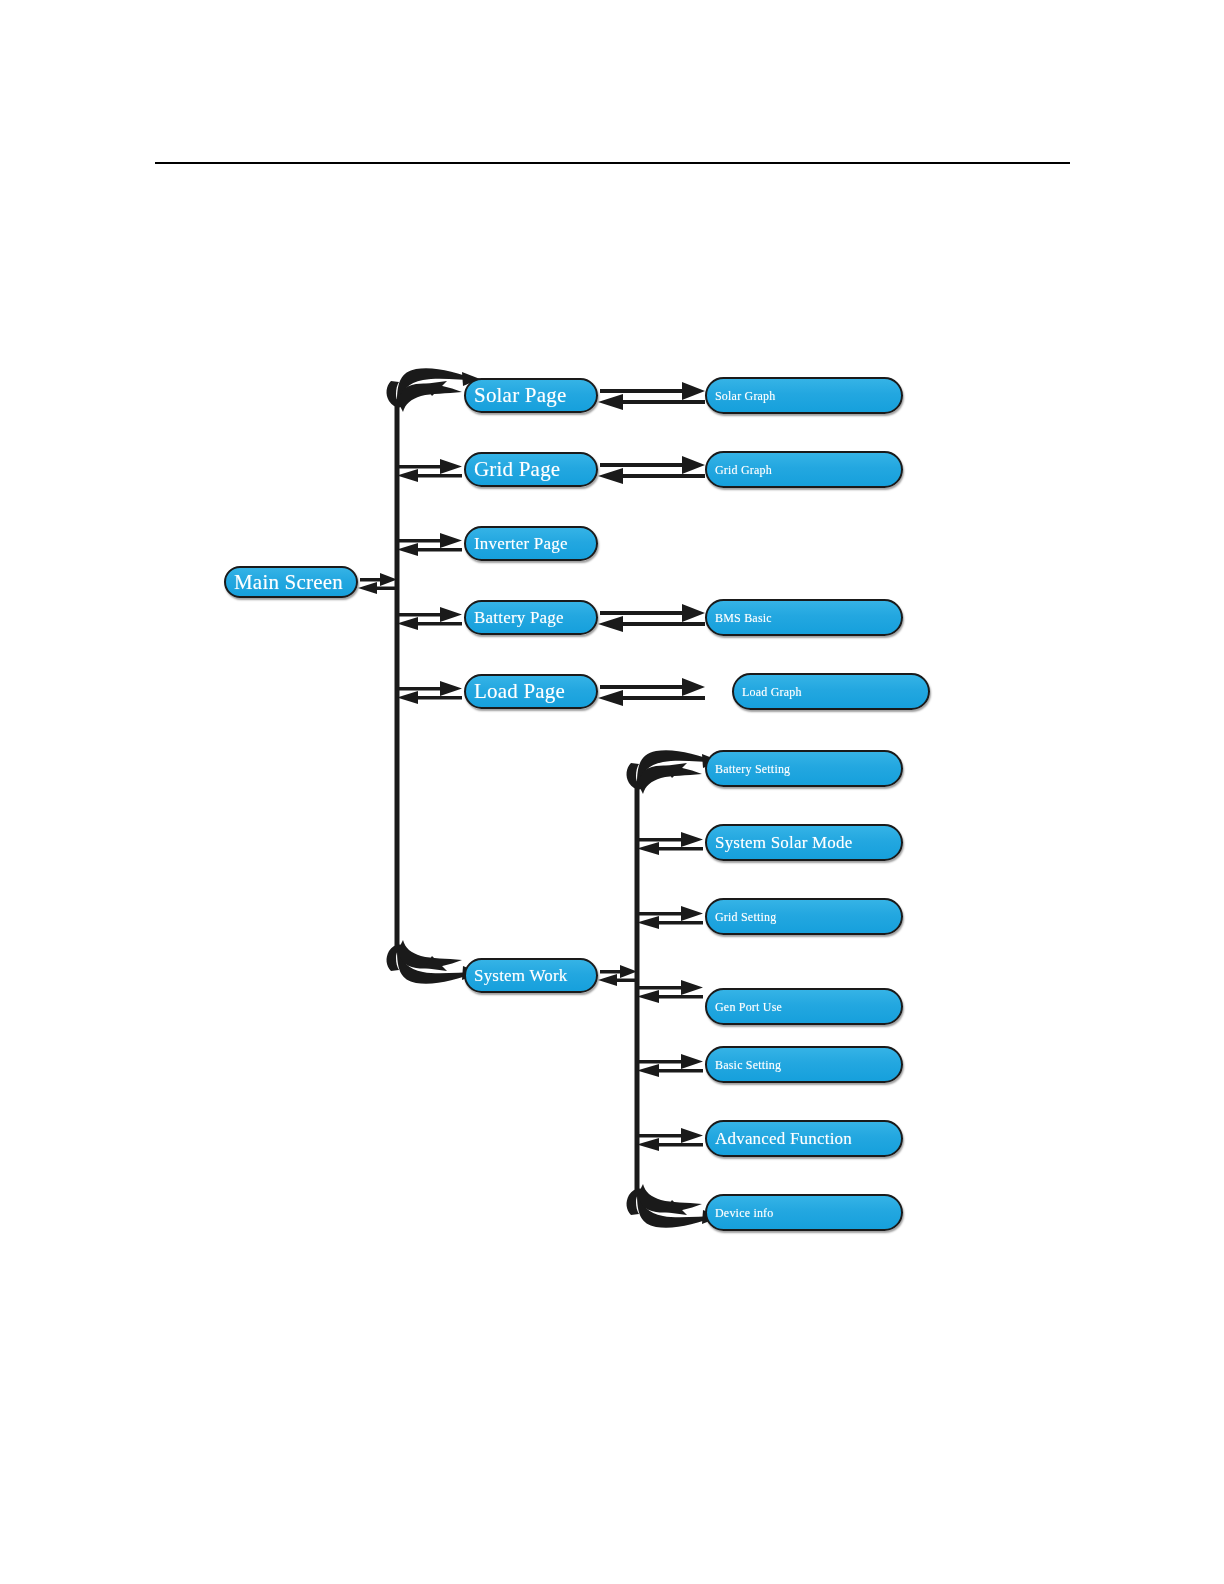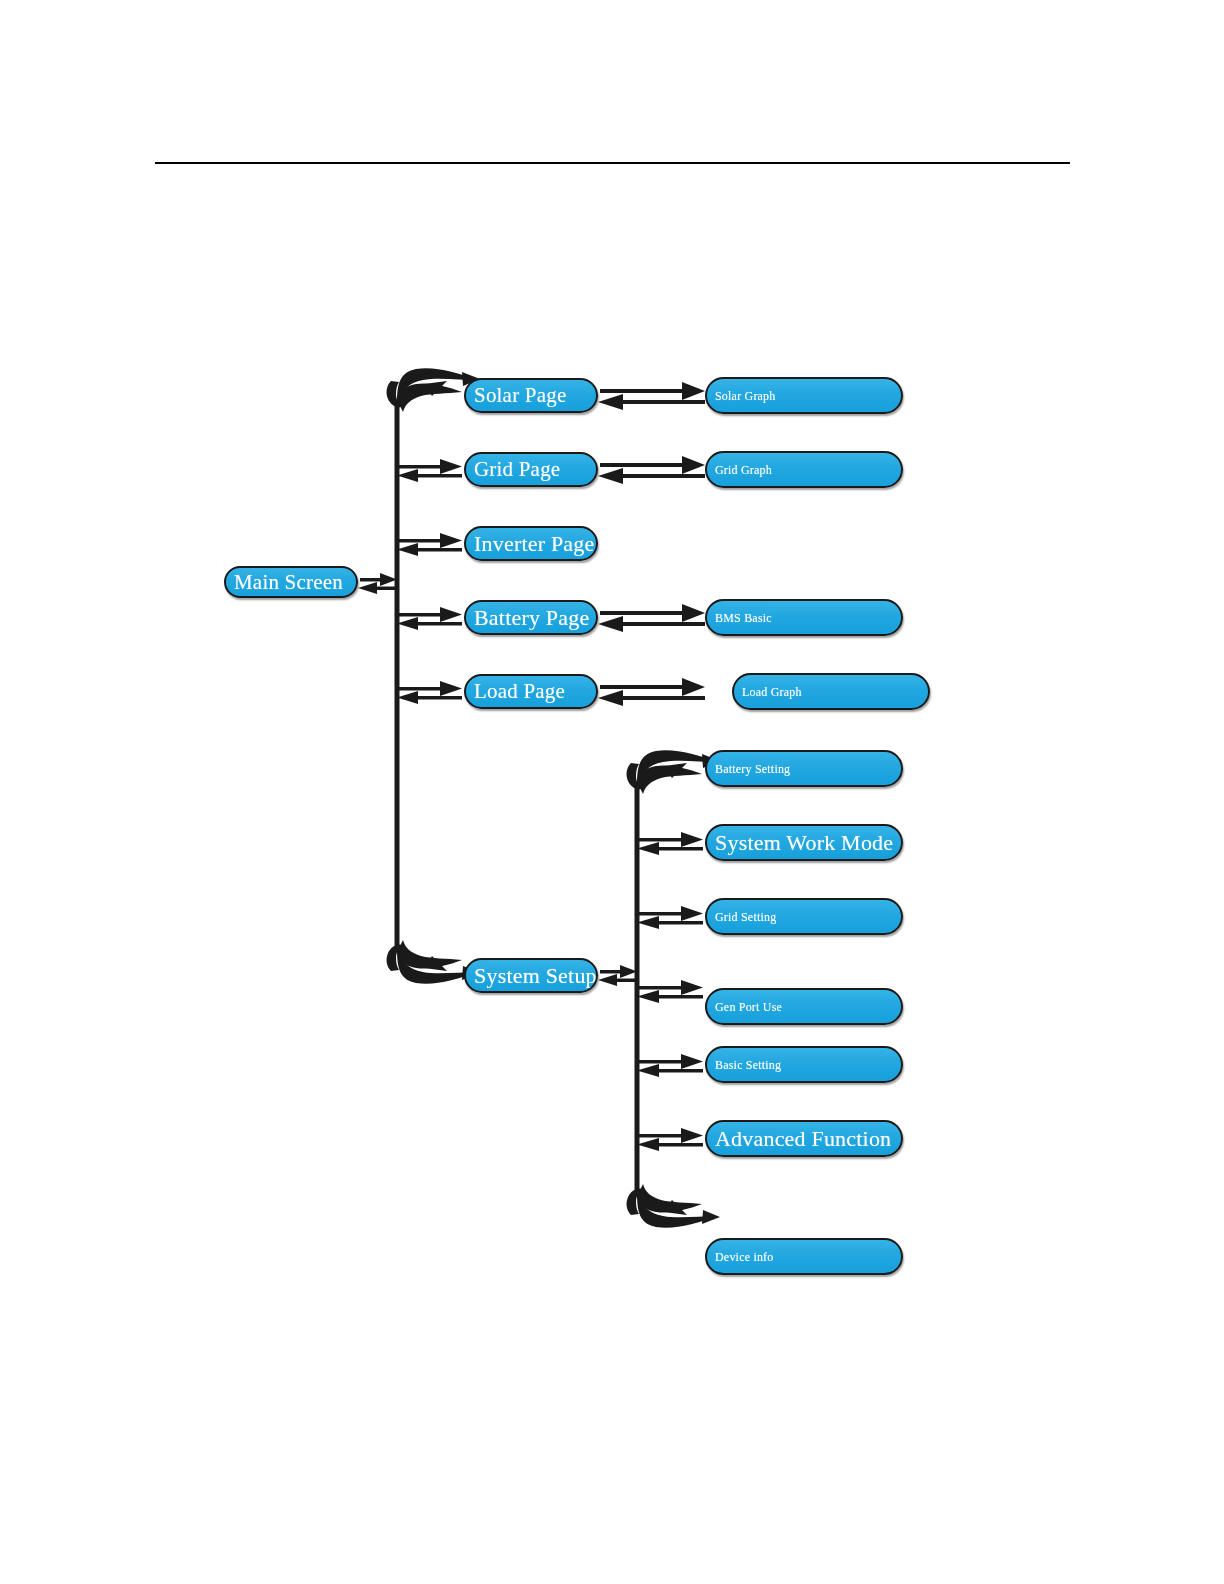--- a/index.html
+++ b/index.html
@@ -76,21 +76,21 @@
     letter-spacing: 0.2px;
     text-shadow: 0 0 1px rgba(255,255,255,0.45);
     padding: 0 8px;
     pointer-events: none;
   }
 
   .node.root  { width: 134px; height: 32px; }
   .node.mid   { width: 134px; height: 35px; }
   .node.leaf  { width: 198px; height: 37px; }
   .node.leaf .node-label { font-size: 12px; }
-  .node.narrow-label .node-label { font-size: 22px; }
+  .node.narrow-label .node-label { font-size: 17px; }
 </style>
 </head>
 <body>
 
 <div id="page">
 
   <div class="header-rule"></div>
 
   <div id="diagram-canvas">
 
@@ -276,21 +276,21 @@
 
     <div class="node mid narrow-label" style="left:464px; top:600px;">
       <span class="node-label">Battery Page</span>
     </div>
 
     <div class="node mid" style="left:464px; top:674px;">
       <span class="node-label">Load Page</span>
     </div>
 
     <div class="node mid narrow-label" style="left:464px; top:958px;">
-      <span class="node-label">System Setup</span>
+      <span class="node-label">System Work</span>
     </div>
 
     <div class="node leaf" style="left:705px; top:377px;">
       <span class="node-label">Solar Graph</span>
     </div>
 
     <div class="node leaf" style="left:705px; top:451px;">
       <span class="node-label">Grid Graph</span>
     </div>
 
@@ -300,37 +300,37 @@
 
     <div class="node leaf" style="left:732px; top:673px;">
       <span class="node-label">Load Graph</span>
     </div>
 
     <div class="node leaf" style="left:705px; top:750px;">
       <span class="node-label">Battery Setting</span>
     </div>
 
     <div class="node leaf narrow-label" style="left:705px; top:824px;">
-      <span class="node-label">System Work Mode</span>
+      <span class="node-label">System Solar Mode</span>
     </div>
 
     <div class="node leaf" style="left:705px; top:898px;">
       <span class="node-label">Grid Setting</span>
     </div>
 
     <div class="node leaf" style="left:705px; top:972px;margin-top:16px;">
       <span class="node-label">Gen Port Use</span>
     </div>
 
     <div class="node leaf" style="left:705px; top:1046px;">
       <span class="node-label">Basic Setting</span>
     </div>
 
     <div class="node leaf narrow-label" style="left:705px; top:1120px;">
       <span class="node-label">Advanced Function</span>
     </div>
 
-    <div class="node leaf" style="left:705px; top:1194px;margin-top:44px;">
+    <div class="node leaf" style="left:705px; top:1194px;">
       <span class="node-label">Device info</span>
     </div>
 
   </div>
 </div>
 
 </body></html>

